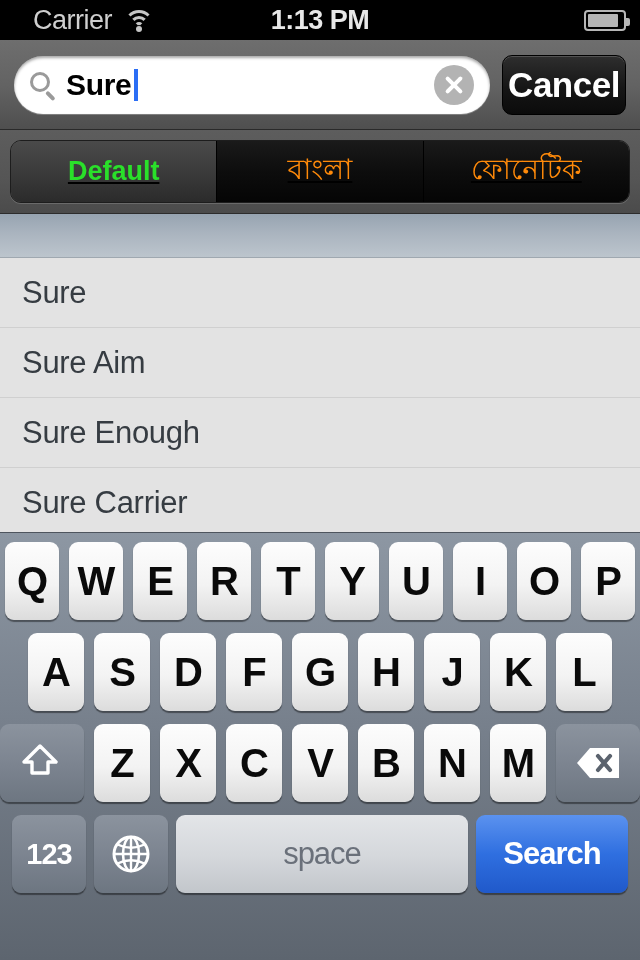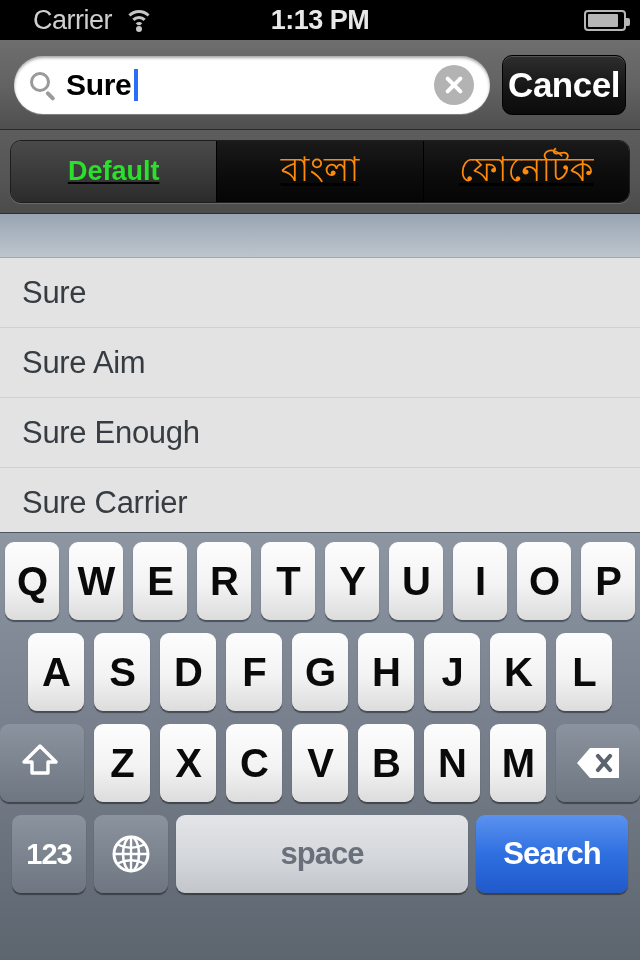--- a/index.html
+++ b/index.html
@@ -74,21 +74,21 @@
     flex:1; display:flex; align-items:center; justify-content:center;
     font-size:27px; font-weight:bold; border-right:1px solid #000;
     background:linear-gradient(180deg,#1a1a1a 0%,#0d0d0d 50%,#050505 100%);
     color:#ff8a0a;
   }
   .seg:last-child { border-right:0; }
   .seg.selected {
     background:linear-gradient(180deg,#4a4a4a 0%,#3b3b3b 50%,#2b2b2b 100%);
     color:#2ae02a;
   }
-  .seg.bn { font-size:34px; font-weight:normal; }
+  .seg.bn { font-size:28px; font-weight:normal; }
 
   
   .band {
     position:absolute; top:213px; left:0; width:640px; height:45px;
     background:linear-gradient(180deg,#97a4b1 0%,#aab4bf 45%,#bcc5cd 100%);
     border-top:1px solid #2d2d2d; border-bottom:1px solid #9fa8b0;
   }
 
   
   .list {
@@ -124,21 +124,21 @@
   .krow.r3 .key.letter { width:56px; }
   .key.dark {
     background:linear-gradient(180deg,#8b939e 0%,#7b838f 55%,#6d7681 100%);
     color:#fff;
   }
   .key.shift { width:84px; height:78px; }
   .key.del { width:84px; height:78px; }
   .key.num { width:74px; height:78px; font-size:29px; font-weight:bold; }
   .key.globe { width:74px; height:78px; }
   .key.space {
-    flex:1; height:78px; max-width:300px; font-size:31px; font-weight:bold; color:#6a707a;
+    flex:1; height:78px; max-width:300px; font-size:31px; font-weight:normal; color:#6a707a;
     background:linear-gradient(180deg,#e3e5e8 0%,#d4d7db 55%,#c2c6cb 100%);
   }
   .key.search {
     width:152px; height:78px; font-size:31px; font-weight:bold; color:#fff;
     background:linear-gradient(180deg,#5b92ef 0%,#2f6fe0 50%,#2059ca 100%);
   }
   .r4wrap { display:flex; align-items:center; padding:0 12px; gap:12px; }
 
   
   .shift-ico { width:44px; height:44px; position:relative; }

